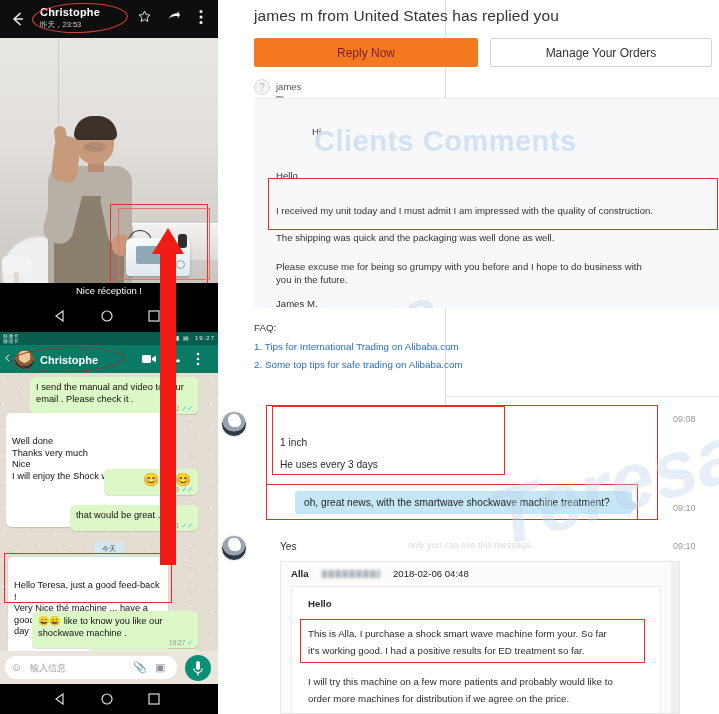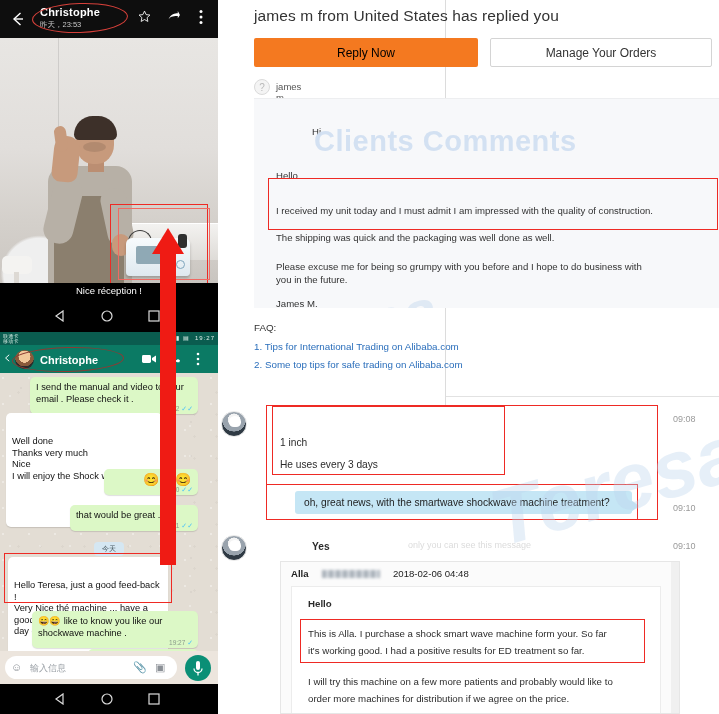--- a/index.html
+++ b/index.html
@@ -211,21 +211,21 @@
 
   
   #right { position:absolute; left:218px; top:0; width:501px; height:714px; background:#fff; }
   .divider-v { position:absolute; left:227px; top:0; width:1px; height:406px; background:#dcdcdc; }
 
   .al-title {
     position:absolute; left:36px; top:7px; font-size:15.5px; color:#333; letter-spacing:.1px;
   }
   .btn-reply {
     position:absolute; left:36px; top:38px; width:224px; height:29px;
-    background:#f47920; color:#000000; border:none; border-radius:2px;
+    background:#f47920; color:#7f1d1d; border:none; border-radius:2px;
     font-size:12px; font-family:"Liberation Sans", sans-serif; cursor:pointer;
   }
   .btn-manage {
     position:absolute; left:272px; top:38px; width:222px; height:29px;
     background:#fff; color:#333; border:1px solid #d4d4d4; border-radius:2px;
     font-size:12px; font-family:"Liberation Sans", sans-serif; cursor:pointer;
   }
   .orangebar { position:absolute; left:228px; top:38px; width:3px; height:29px; background:#f47920; }
 
   .msg-panel { position:absolute; left:36px; top:78px; width:465px; height:230px; }
@@ -527,21 +527,21 @@
     <div class="ctxt" style="left:62px; top:458px;">He uses every 3 days</div>
     <div class="ctime" style="left:455px; top:414px;">09:08</div>
     <div class="red-box" style="left:54px; top:406px; width:233px; height:69px;"></div>
 
     <div class="bluebub" style="left:77px; top:491px; width:337px;">oh, great news, with the smartwave shockwave machine treatment?</div>
     <div class="ctime" style="left:455px; top:503px;">09:10</div>
     <div class="red-box" style="left:48px; top:484px; width:372px; height:36px;"></div>
     <div class="red-box" style="left:48px; top:405px; width:392px; height:115px;"></div>
 
     <div class="cav" style="left:3px; top:535px;"></div>
-    <div class="ctxt" style="left:62px; top:540px; font-weight:bold;margin-left:32px;">Yes</div>
+    <div class="ctxt" style="left:62px; top:540px; font-weight:normal;">Yes</div>
     <div class="ctime" style="left:455px; top:541px;">09:10</div>
 
     <div class="alla-ghost">only you can see this message</div>
   </div>
 
   <div class="alla-card">
     <div class="alla-head">Alla</div>
     <div class="alla-blur"></div>
     <div class="alla-date">2018-02-06 04:48</div>
     <div class="sbar"></div>

